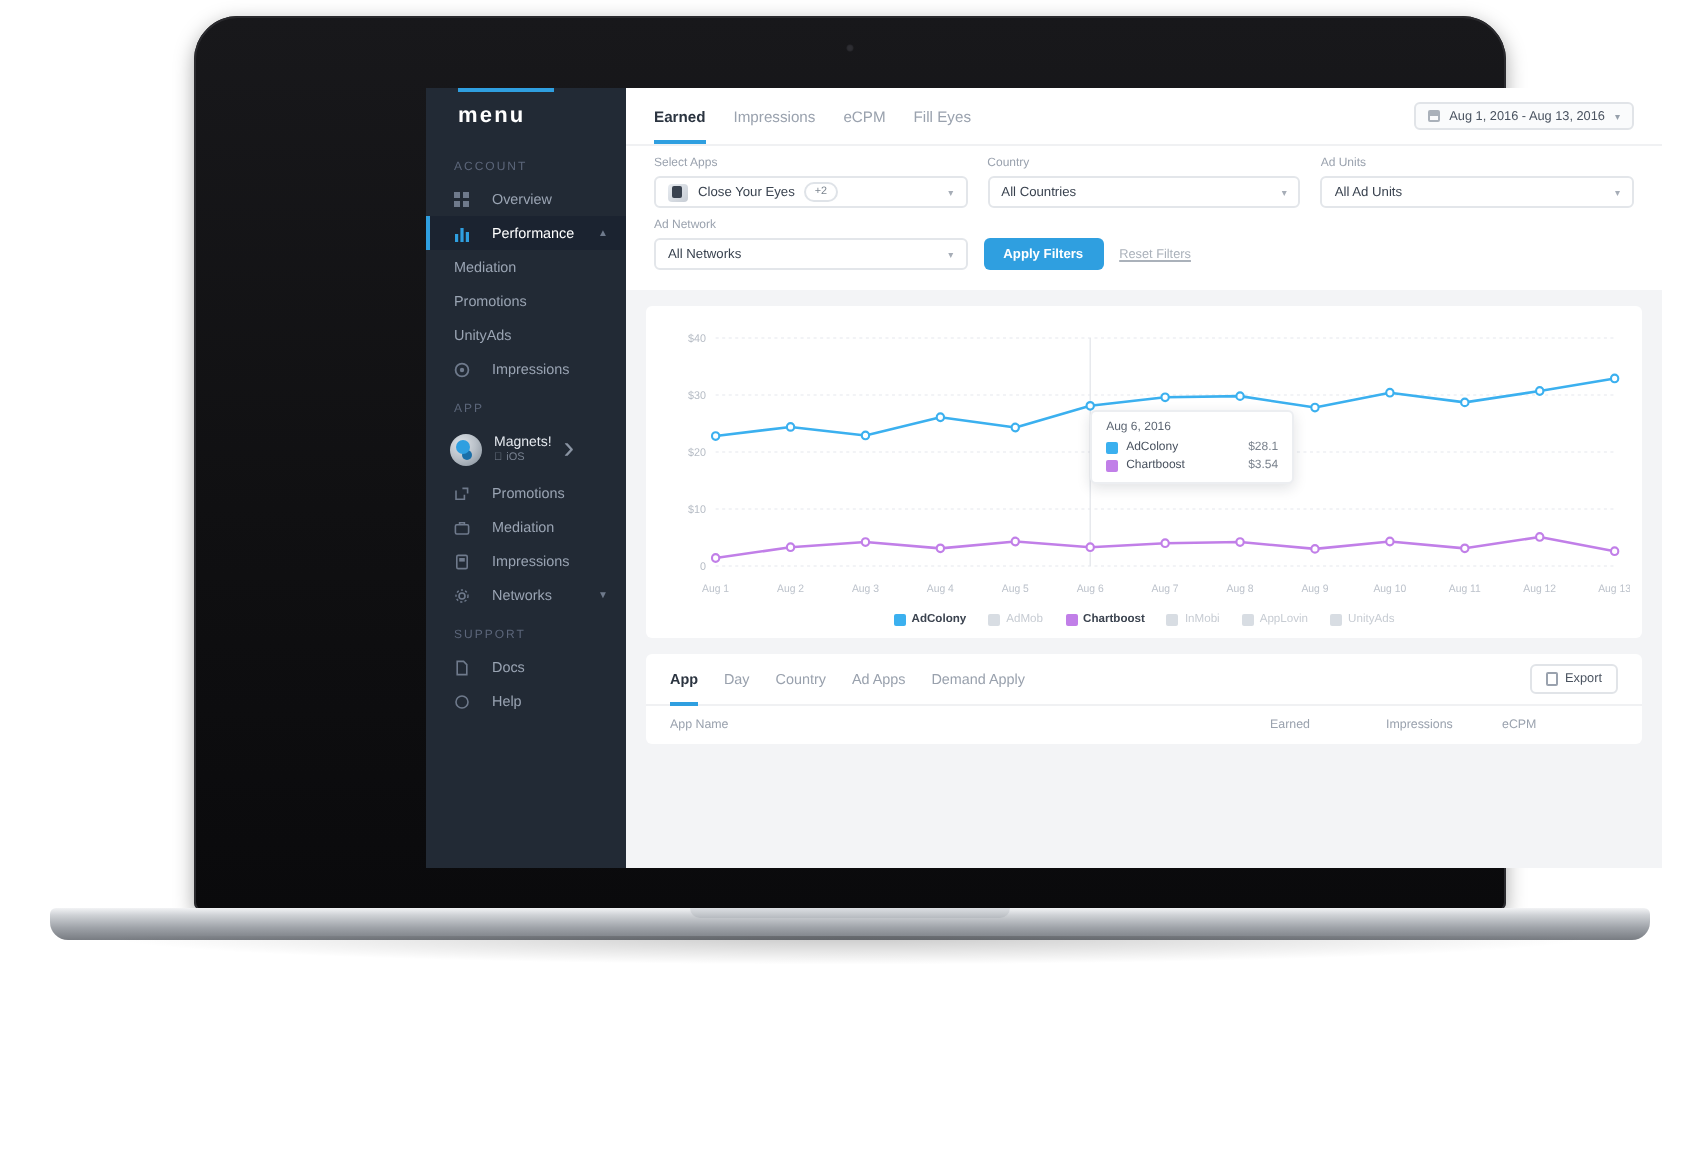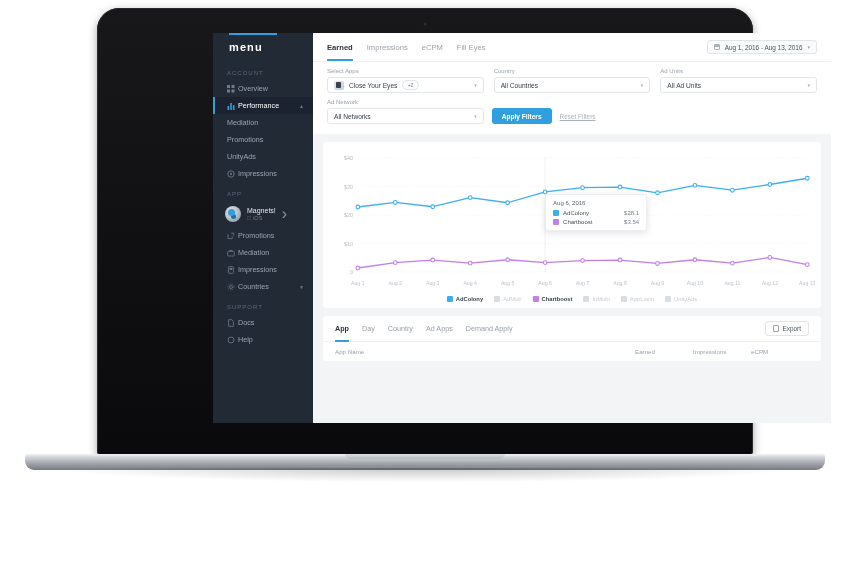--- a/index.html
+++ b/index.html
@@ -23,21 +23,21 @@
     border-radius: 22px 22px 5px 5px;
     background: linear-gradient(180deg,#18181b 0%,#101012 55%,#0a0a0c 100%);
     border: 1px solid #2a2a2e;
   }
   .camera {
     position:absolute; left:50%; top:14px; margin-left:-2px;
     width:4px; height:4px; border-radius:50%;
     background:#2e2e33; box-shadow: 0 0 1px #000 inset;
   }
   .screen {
-    position:absolute; left:116px; top:25px; width:618px; height:390px;
+    position:absolute; left:116px; top:36px; width:618px; height:390px;
     background:#ffffff; overflow:hidden;
   }
   .macbook-label {
     position:absolute; left:0; right:0; bottom:8px;
     text-align:center; color:#8e8e94; font-size:11px; letter-spacing:.6px;
   }
   .laptop-base {
     position:absolute; left:25px; top:454px; width:800px; height:16px;
     background: linear-gradient(180deg,#f2f3f5 0%,#cfd2d6 22%,#9ea2a8 62%,#787c82 100%);
     border-radius: 3px 3px 9px 9px;
@@ -57,21 +57,21 @@
     position:absolute; left:0; top:0; width:100px; height:390px;
     background:#222a35; color:#8a94a3;
   }
   .brand {
     height:28px; display:flex; align-items:center; padding-left:16px;
     color:#fff; font-size:11px; font-weight:bold; letter-spacing:1.1px;
   }
   .brand-accent { position:absolute; left:16px; top:0; width:48px; height:2px; background:#2f9fe0; }
   .sec-label { padding:9px 0 4px 14px; font-size:6px; letter-spacing:1px; color:#5c667a; text-transform:uppercase; }
   .nav-item {
-    position:relative; display:flex; align-items:center; gap:3px;
+    position:relative; display:flex; align-items:center; gap:11px;
     height:17px; padding-left:14px; font-size:7.2px; color:#9aa4b3; cursor:pointer;
   }
   .nav-item.active { background:#1b2330; color:#ffffff; font-weight:normal; }
   .nav-item.active::before { content:""; position:absolute; left:0; top:0; bottom:0; width:2px; background:#2f9fe0; }
   .nav-item .ico { width:8px; height:8px; display:flex; align-items:center; justify-content:center; color:#6f7a8c; }
   .nav-item.active .ico { color:#2f9fe0; }
   .nav-item .caret { margin-left:auto; margin-right:9px; font-size:5px; color:#6f7a8c; }
   .nav-sub { padding-left:14px; height:17px; display:flex; align-items:center; font-size:7.2px; color:#9aa4b3; cursor:pointer; }
   .app-row { display:flex; align-items:center; gap:6px; padding:3px 0 3px 12px; height:26px; cursor:pointer; }
   .app-av {
@@ -251,21 +251,21 @@
           </span>
           <span>Impressions</span>
         </div>
         <div class="nav-item">
           <span class="ico">
             <svg width="8" height="8" viewBox="0 0 8 8">
                 <circle cx="4" cy="4" r="1.5" fill="none" stroke="currentColor" stroke-width="0.8"></circle>
                 <circle cx="4" cy="4" r="3" fill="none" stroke="currentColor" stroke-width="0.7" stroke-dasharray="1.1 1.1"></circle>
               </svg>
           </span>
-          <span>Countries</span>
+          <span>Networks</span>
           <span class="caret">▼</span>
         </div>
 
         <div class="sec-label">SUPPORT</div>
 
         <div class="nav-item">
           <span class="ico">
             <svg width="8" height="8" viewBox="0 0 8 8">
                 <path d="M1.6 0.7h3.2l1.6 1.6v5H1.6z" fill="none" stroke="currentColor" stroke-width="0.8"></path>
               </svg>

